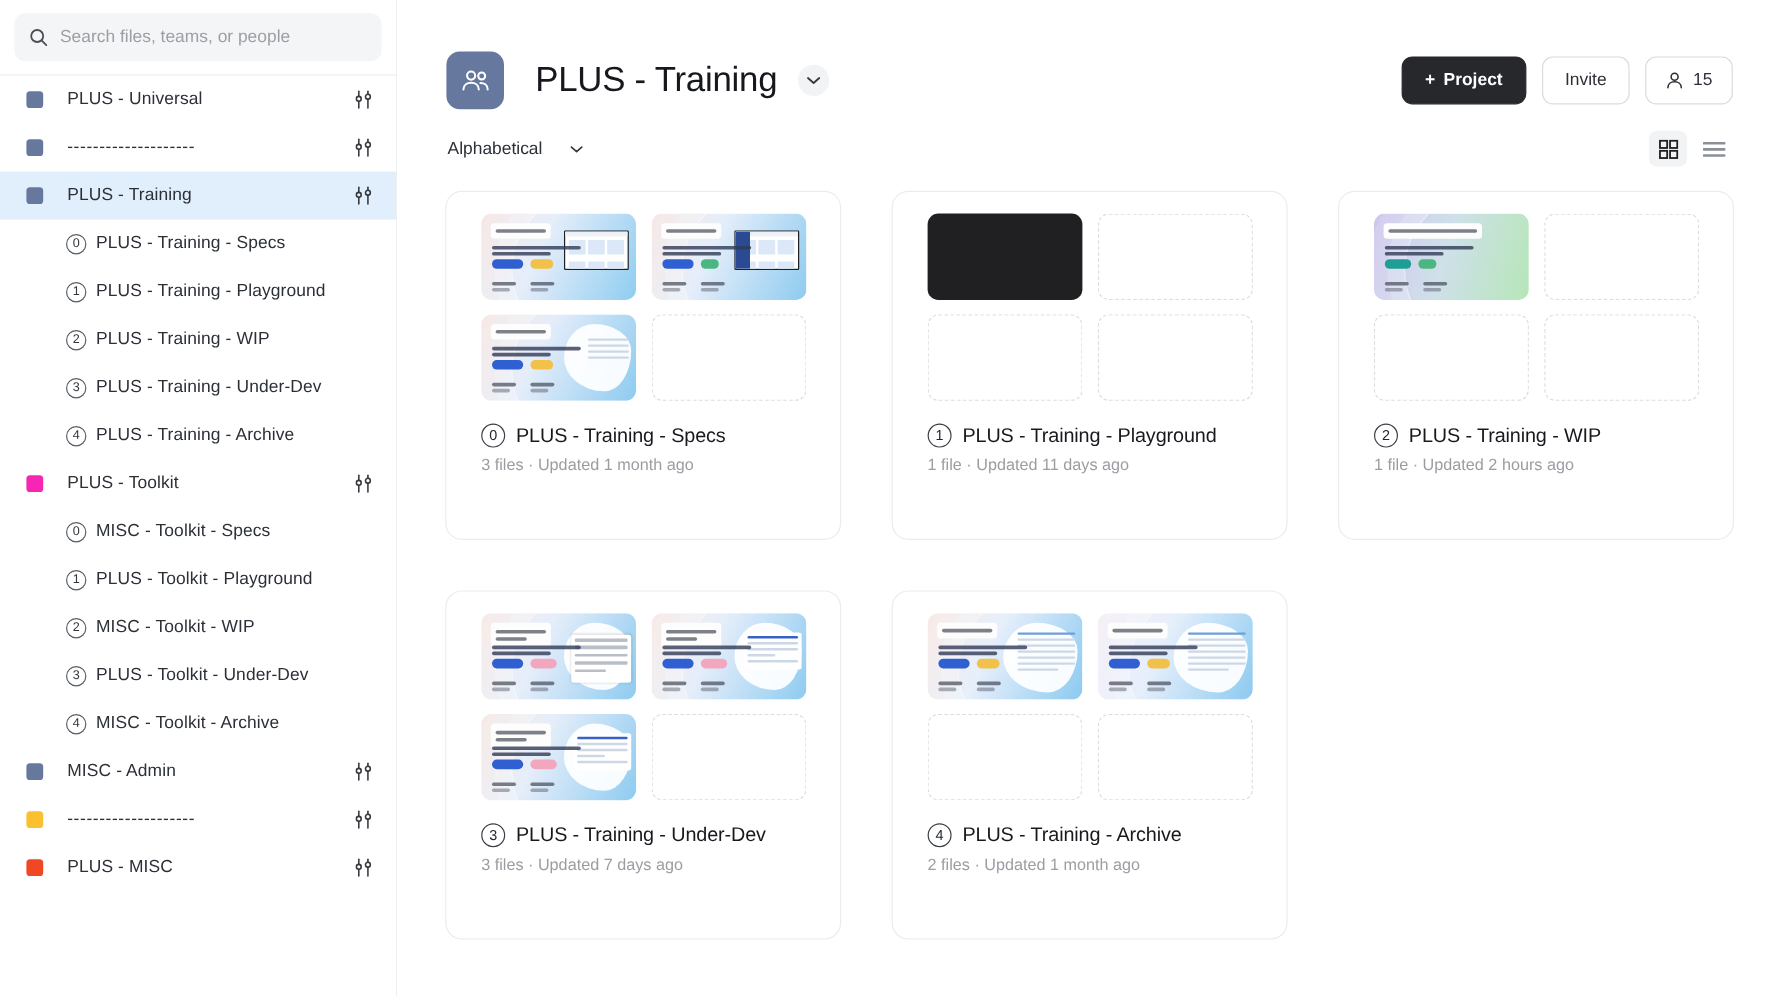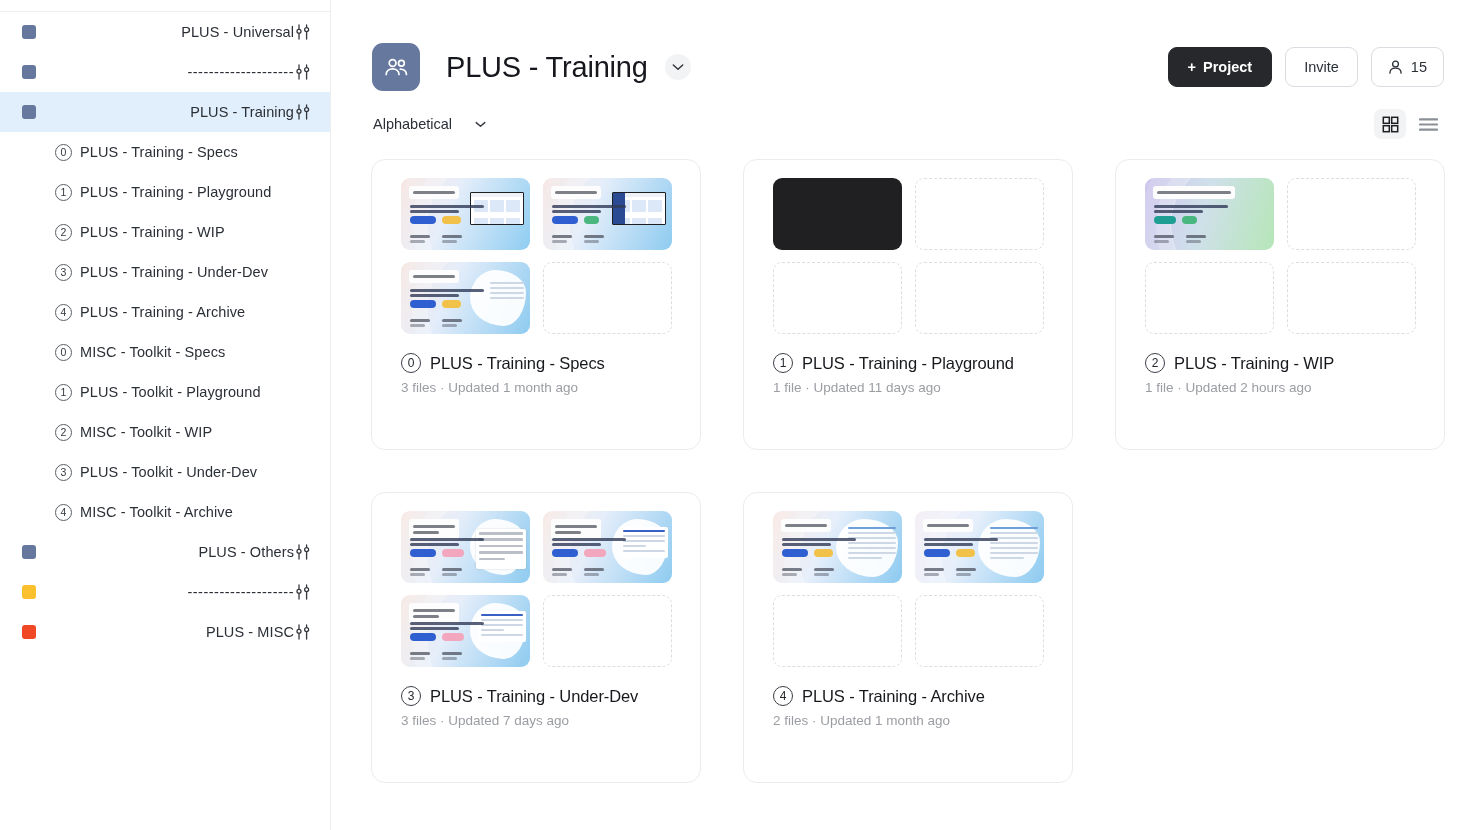--- a/index.html
+++ b/index.html
@@ -45,21 +45,20 @@
     font-size: 14px; font-weight: bold; color: #2b2f36;
     padding: 16px 0 6px 22px;
   }
 
   .team-row {
     height: 40px;
     display: flex; align-items: center;
     padding: 0 18px 0 22px;
     cursor: pointer;
     position: relative;
-    text-align: right;
   }
   .team-row.active { background: #e1effc; }
   .sq {
     width: 14px; height: 14px; border-radius: 3px;
     flex: 0 0 14px;
   }
   .team-label {
     margin-left: 20px;
     font-size: 14.5px;
     color: #2b2f36;
@@ -269,20 +268,29 @@
     margin-top: 7px;
     font-size: 13.5px; color: #9a9da2;
   }
 </style>
 </head>
 <body>
 
 <div class="app">
 
   <aside class="sidebar">
+    <div class="search-wrap">
+      <div class="search-box">
+        <svg class="search-icon" viewBox="0 0 16 16" fill="none">
+          <circle cx="7" cy="7" r="5" stroke="#4a4f57" stroke-width="1.5"></circle>
+          <line x1="10.8" y1="10.8" x2="14.6" y2="14.6" stroke="#4a4f57" stroke-width="1.5" stroke-linecap="round"></line>
+        </svg>
+        <input class="search-input" value="" placeholder="Search files, teams, or people" style="">
+      </div>
+    </div>
     <div class="sb-divider"></div>
     <div id="sidebar-list">
         <div class="team-row">
           <span class="sq" style="background:#67789f"></span>
           <span class="team-label">PLUS - Universal</span>
           <svg class="sliders-icon" viewBox="0 0 18 18">
             <line x1="5" y1="2" x2="5" y2="6.2" stroke="#24272c" stroke-width="1.3" stroke-linecap="round"></line>
             <circle cx="5" cy="8.3" r="2" fill="none" stroke="#24272c" stroke-width="1.3"></circle>
             <line x1="5" y1="10.4" x2="5" y2="16" stroke="#24272c" stroke-width="1.3" stroke-linecap="round"></line>
             <line x1="12.6" y1="2" x2="12.6" y2="4.5" stroke="#24272c" stroke-width="1.3" stroke-linecap="round"></line>
@@ -327,20 +335,32 @@
           <span class="proj-label">PLUS - Training - WIP</span>
         </div>
         <div class="proj-row">
           <span class="num-badge">3</span>
           <span class="proj-label">PLUS - Training - Under-Dev</span>
         </div>
         <div class="proj-row">
           <span class="num-badge">4</span>
           <span class="proj-label">PLUS - Training - Archive</span>
         </div>
+        <div class="team-row">
+          <span class="sq" style="background:#f725b3"></span>
+          <span class="team-label">PLUS - Toolkit</span>
+          <svg class="sliders-icon" viewBox="0 0 18 18">
+            <line x1="5" y1="2" x2="5" y2="6.2" stroke="#24272c" stroke-width="1.3" stroke-linecap="round"></line>
+            <circle cx="5" cy="8.3" r="2" fill="none" stroke="#24272c" stroke-width="1.3"></circle>
+            <line x1="5" y1="10.4" x2="5" y2="16" stroke="#24272c" stroke-width="1.3" stroke-linecap="round"></line>
+            <line x1="12.6" y1="2" x2="12.6" y2="4.5" stroke="#24272c" stroke-width="1.3" stroke-linecap="round"></line>
+            <circle cx="12.6" cy="6.6" r="2" fill="none" stroke="#24272c" stroke-width="1.3"></circle>
+            <line x1="12.6" y1="8.7" x2="12.6" y2="16" stroke="#24272c" stroke-width="1.3" stroke-linecap="round"></line>
+          </svg>
+        </div>
         <div class="proj-row">
           <span class="num-badge">0</span>
           <span class="proj-label">MISC - Toolkit - Specs</span>
         </div>
         <div class="proj-row">
           <span class="num-badge">1</span>
           <span class="proj-label">PLUS - Toolkit - Playground</span>
         </div>
         <div class="proj-row">
           <span class="num-badge">2</span>
@@ -349,21 +369,21 @@
         <div class="proj-row">
           <span class="num-badge">3</span>
           <span class="proj-label">PLUS - Toolkit - Under-Dev</span>
         </div>
         <div class="proj-row">
           <span class="num-badge">4</span>
           <span class="proj-label">MISC - Toolkit - Archive</span>
         </div>
         <div class="team-row">
           <span class="sq" style="background:#67789f"></span>
-          <span class="team-label">PLUS - Others</span>
+          <span class="team-label">MISC - Admin</span>
           <svg class="sliders-icon" viewBox="0 0 18 18">
             <line x1="5" y1="2" x2="5" y2="6.2" stroke="#24272c" stroke-width="1.3" stroke-linecap="round"></line>
             <circle cx="5" cy="8.3" r="2" fill="none" stroke="#24272c" stroke-width="1.3"></circle>
             <line x1="5" y1="10.4" x2="5" y2="16" stroke="#24272c" stroke-width="1.3" stroke-linecap="round"></line>
             <line x1="12.6" y1="2" x2="12.6" y2="4.5" stroke="#24272c" stroke-width="1.3" stroke-linecap="round"></line>
             <circle cx="12.6" cy="6.6" r="2" fill="none" stroke="#24272c" stroke-width="1.3"></circle>
             <line x1="12.6" y1="8.7" x2="12.6" y2="16" stroke="#24272c" stroke-width="1.3" stroke-linecap="round"></line>
           </svg>
         </div>
         <div class="team-row">

